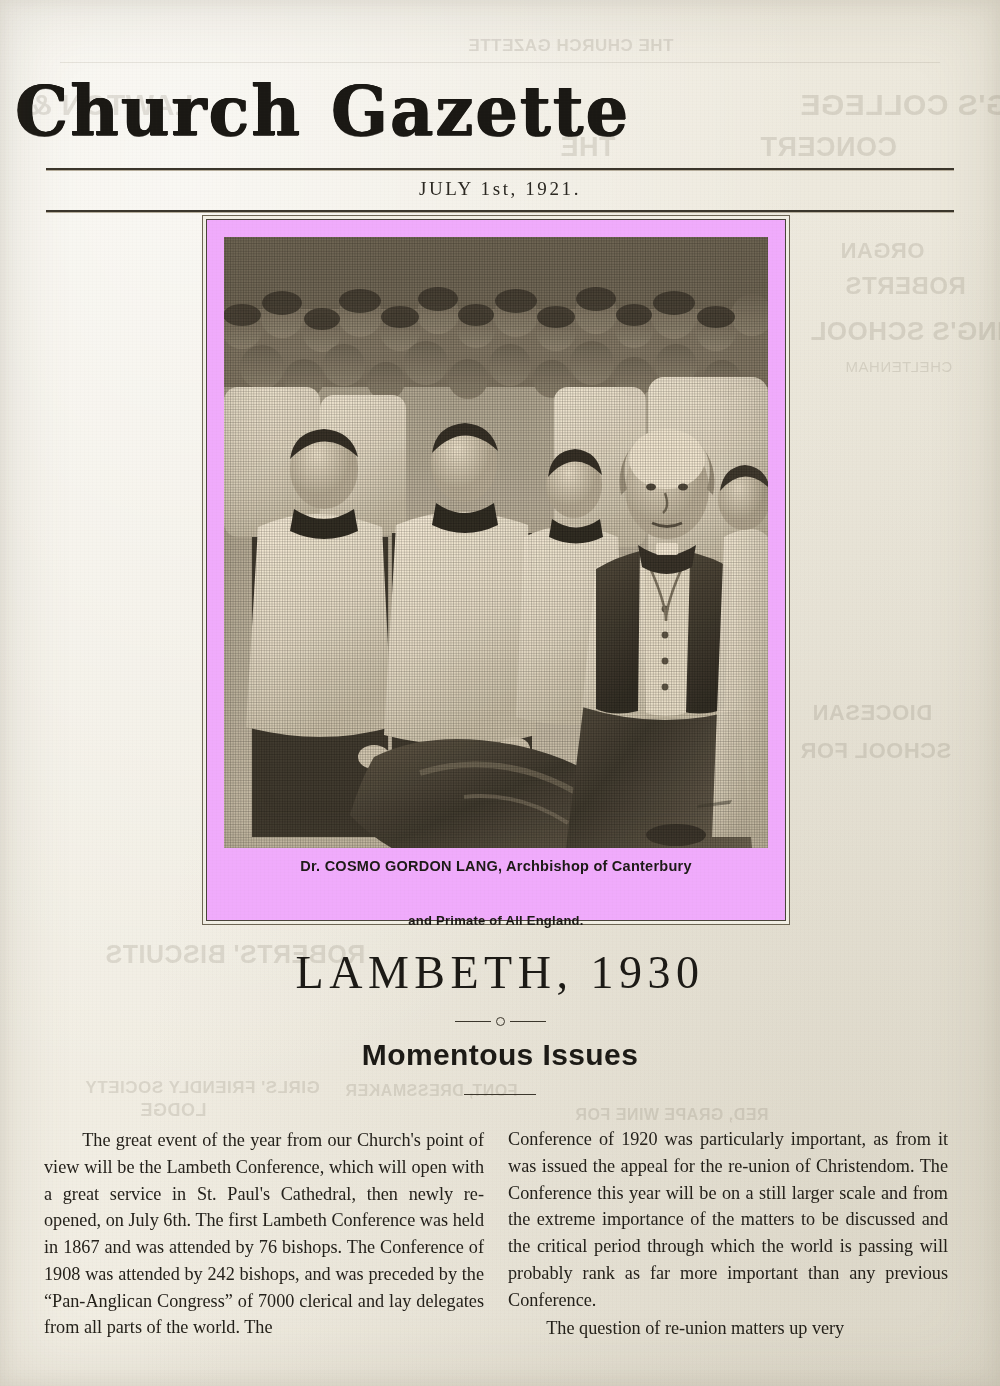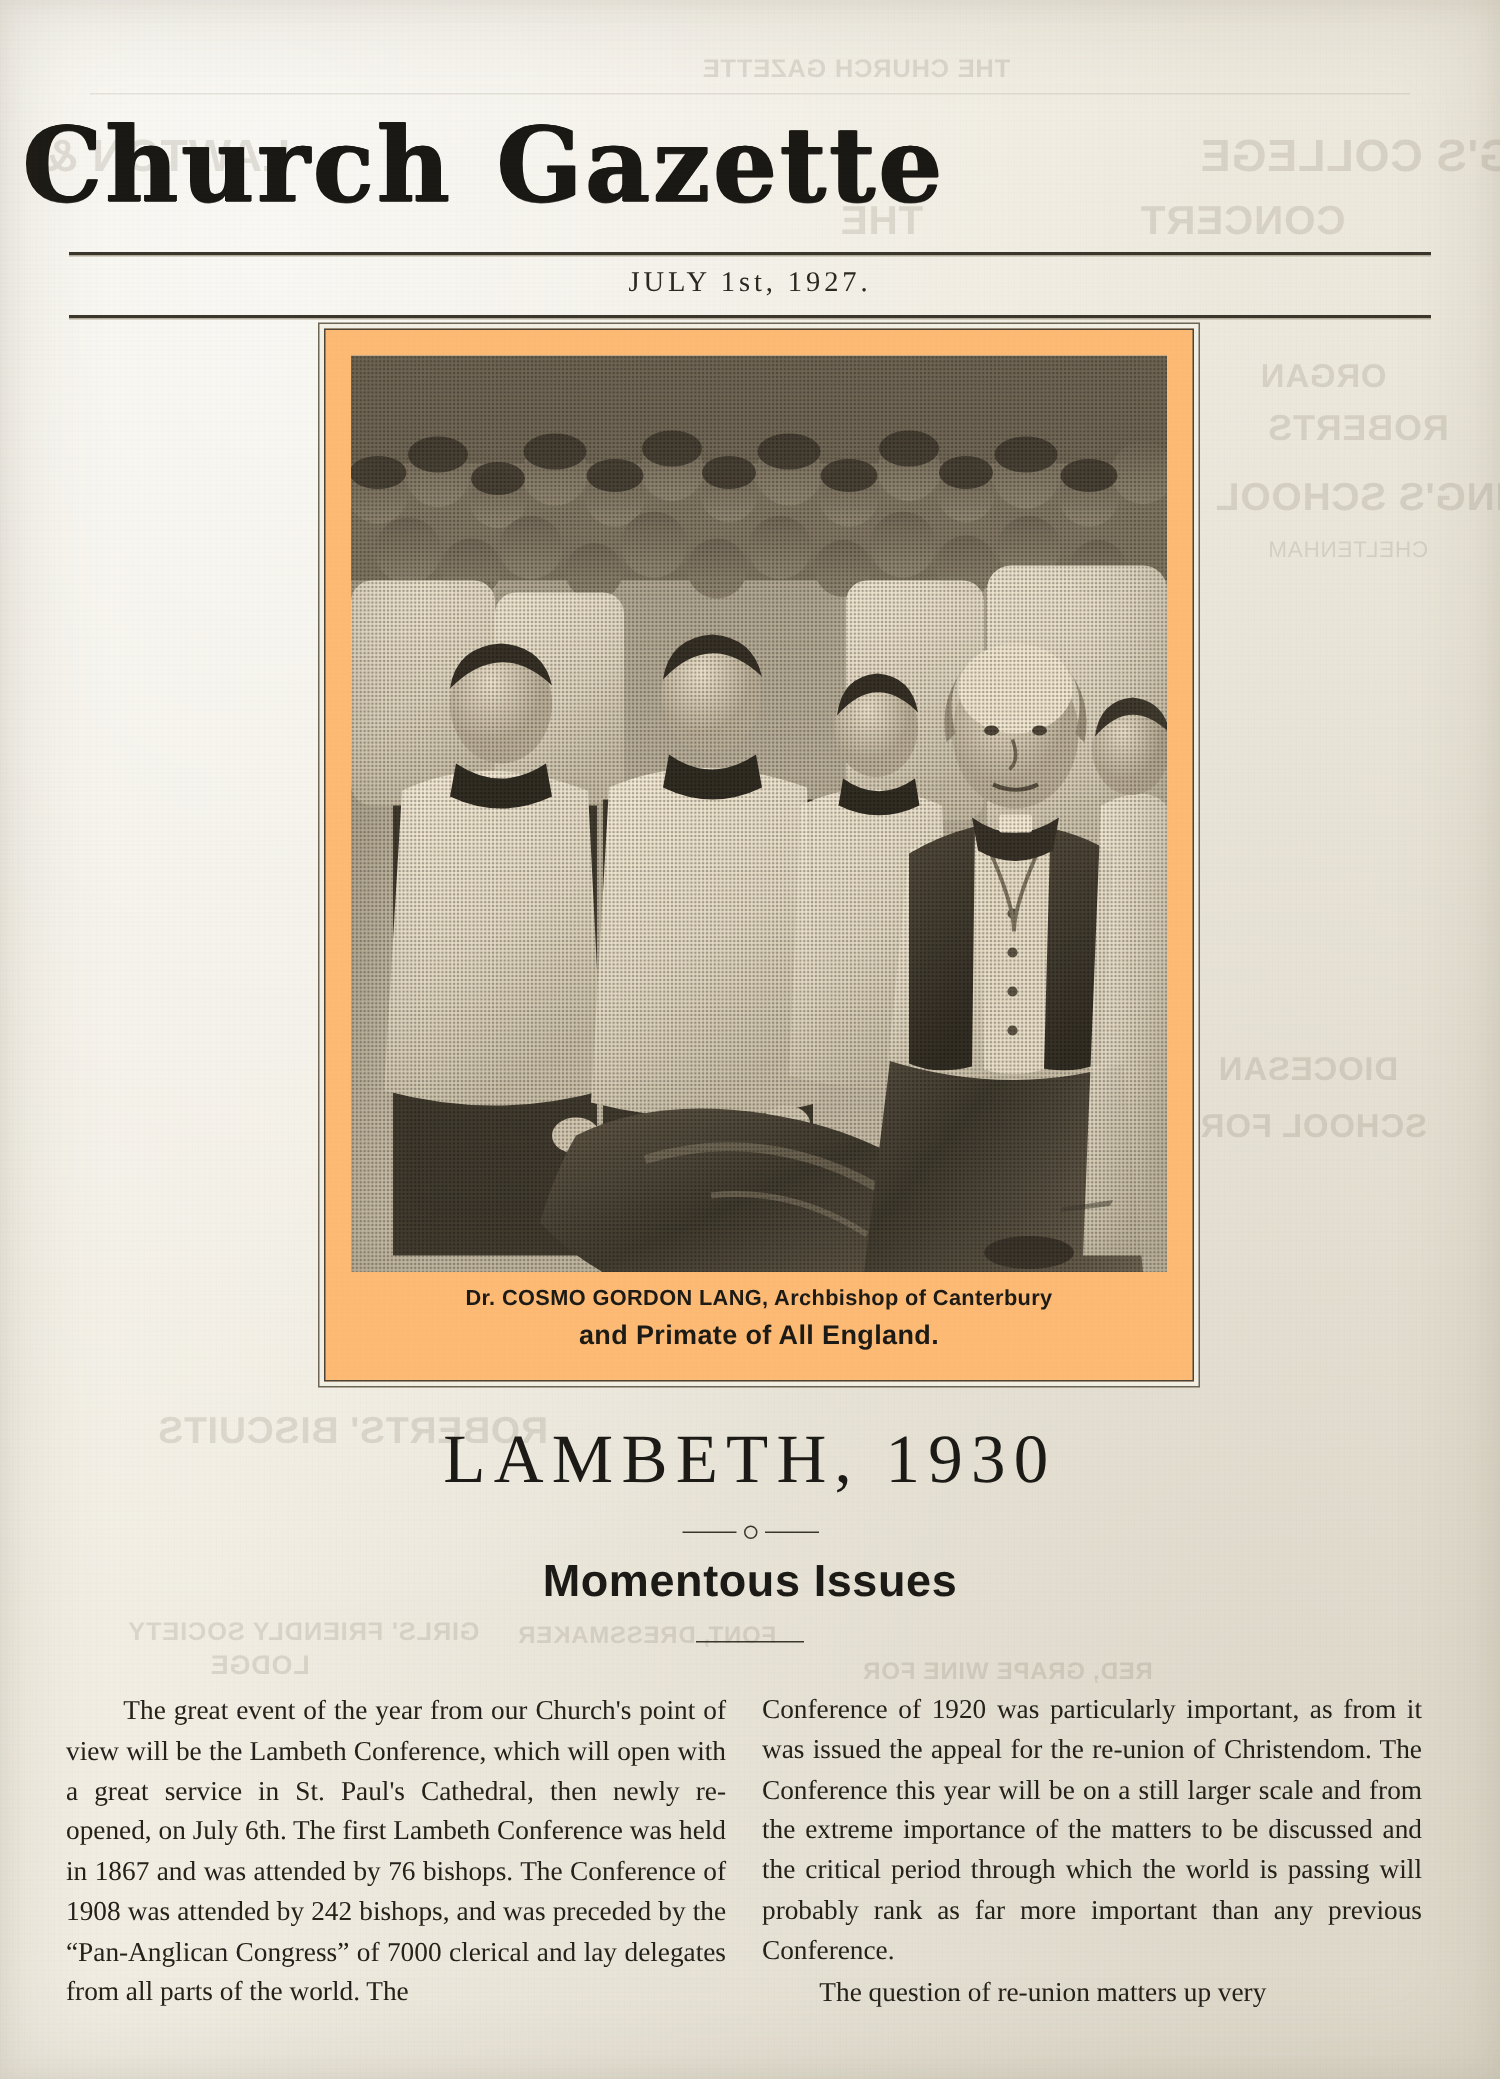--- a/index.html
+++ b/index.html
@@ -103,27 +103,27 @@
     text-align: center;
     font-size: 19px;
     letter-spacing: 2.6px;
     color: #2b2822;
     font-family: "Liberation Serif", serif;
   }
 
   
   .photo-frame {
     position: absolute;
-    left: 216px;
+    left: 206px;
     top: 219px;
     width: 578px;
     height: 700px;
     border: 1px solid #4a443a;
     box-shadow: 0 0 0 3px #f2efe5, 0 0 0 4px #6d6554;
-    background: #fdba74;
+    background: #f0abfc;
   }
   .photo-inner {
     position: absolute;
     left: 0; right: 0; top: 0; bottom: 0;
     padding: 17px 17px 0 17px;
     box-sizing: border-box;
   }
   .photo {
     position: relative;
     width: 100%;
@@ -155,21 +155,21 @@
     left: 24px; right: 24px;
     top: 635px;
     text-align: center;
     font-family: "Liberation Sans", "DejaVu Sans", sans-serif;
     font-size: 14.5px;
     font-weight: 700;
     line-height: 1.52;
     color: #1c1a16;
     letter-spacing: .25px;
   }
-  .caption .small { font-size: 18px; }
+  .caption .small { font-size: 13px; margin-top: 34px; }
 
   
   .headline {
     position: absolute;
     left: 0; right: 0;
     top: 946px;
     text-align: center;
     font-size: 46px;
     letter-spacing: 5.5px;
     color: #1c1a16;
@@ -260,21 +260,21 @@
     <div class="bleed" style="left:140px; top:1100px; font-size:18px; font-weight:700;">LODGE</div>
     <div class="bleed" style="left:345px; top:1082px; font-size:16px; font-weight:700;">FONT, DRESSMAKER</div>
     <div class="bleed" style="left:575px; top:1106px; font-size:16px; font-weight:700;">RED, GRAPE WINE FOR</div>
   </div>
 
   <div class="masthead">
     <div class="masthead-title"><span>Church</span><span class="gap"></span><span>Gazette</span></div>
   </div>
 
   <div class="rule-top r1"></div>
-  <div class="dateline">JULY 1st, 1927.</div>
+  <div class="dateline">JULY 1st, 1921.</div>
   <div class="rule-top r2"></div>
 
   <div class="photo-frame">
     <div class="photo-inner">
       <div class="photo">
         <svg viewBox="0 0 544 611" preserveAspectRatio="xMidYMid slice" style="position:absolute;inset:0;width:100%;height:100%;display:block;">
           <defs>
             <linearGradient id="gGround" x1="0" y1="0" x2="0" y2="1">
               <stop offset="0%" stop-color="#a39c8c"></stop>
               <stop offset="100%" stop-color="#c6c0b1"></stop>

